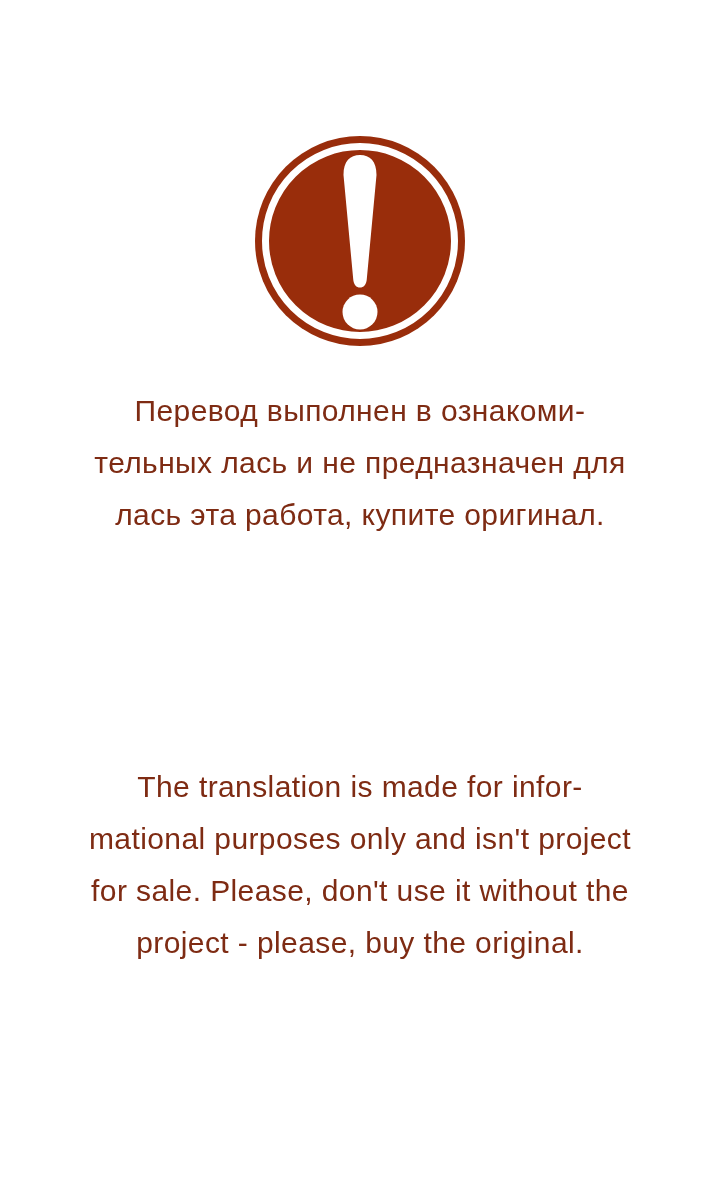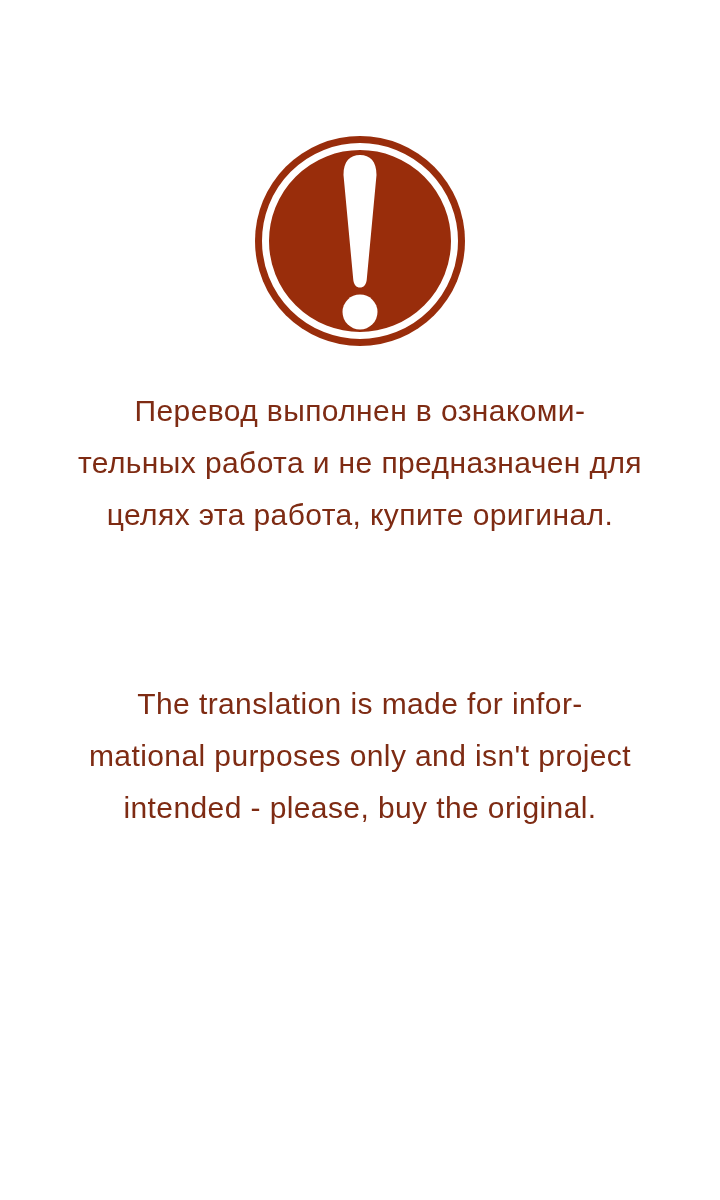--- a/index.html
+++ b/index.html
@@ -27,44 +27,45 @@
     left: 40px;
     width: 640px;
     text-align: center;
     color: #7e2b13;
     font-size: 30px;
     line-height: 52px;
     letter-spacing: 0.4px;
     font-weight: 400;
   }
   .disclaimer-block.russian { top: 385px; }
-  .disclaimer-block.english { top: 678px; }
+  .disclaimer-block.english { top: 761px; }
   .disclaimer-line {
     white-space: nowrap;
   }
 </style>
 </head>
 <body>
 
 <div class="page">
 
   <div class="warning-icon-wrap">
     <svg width="216" height="216" viewBox="0 0 216 216">
       <circle cx="108" cy="108" r="105" fill="#992d0b"></circle>
       <circle cx="108" cy="108" r="94.5" fill="none" stroke="#ffffff" stroke-width="7"></circle>
       <path d="M91.5 42 C91.5 28 98 22 108 22 C118 22 124.5 28 124.5 42 L114.8 146 C114.4 152 111.5 154.5 108 154.5 C104.5 154.5 101.6 152 101.2 146 Z" fill="#ffffff"></path>
       <circle cx="108" cy="179" r="17.5" fill="#ffffff"></circle>
     </svg>
   </div>
 
   <div class="disclaimer-block russian">
     <div class="disclaimer-line">Перевод выполнен в ознакоми-</div>
-    <div class="disclaimer-line">тельных работа и не предназначен для</div>
-    <div class="disclaimer-line">целях эта работа, купите оригинал.</div>
+    <div class="disclaimer-line">тельных лась и не предназначен для</div>
+    <div class="disclaimer-line">лась эта работа, купите оригинал.</div>
   </div>
 
   <div class="disclaimer-block english">
     <div class="disclaimer-line">The translation is made for infor-</div>
     <div class="disclaimer-line">mational purposes only and isn't project</div>
-    <div class="disclaimer-line">intended - please, buy the original.</div>
+    <div class="disclaimer-line">for sale. Please, don't use it without the</div>
+    <div class="disclaimer-line">project - please, buy the original.</div>
   </div>
 
 </div>
 
 </body></html>

